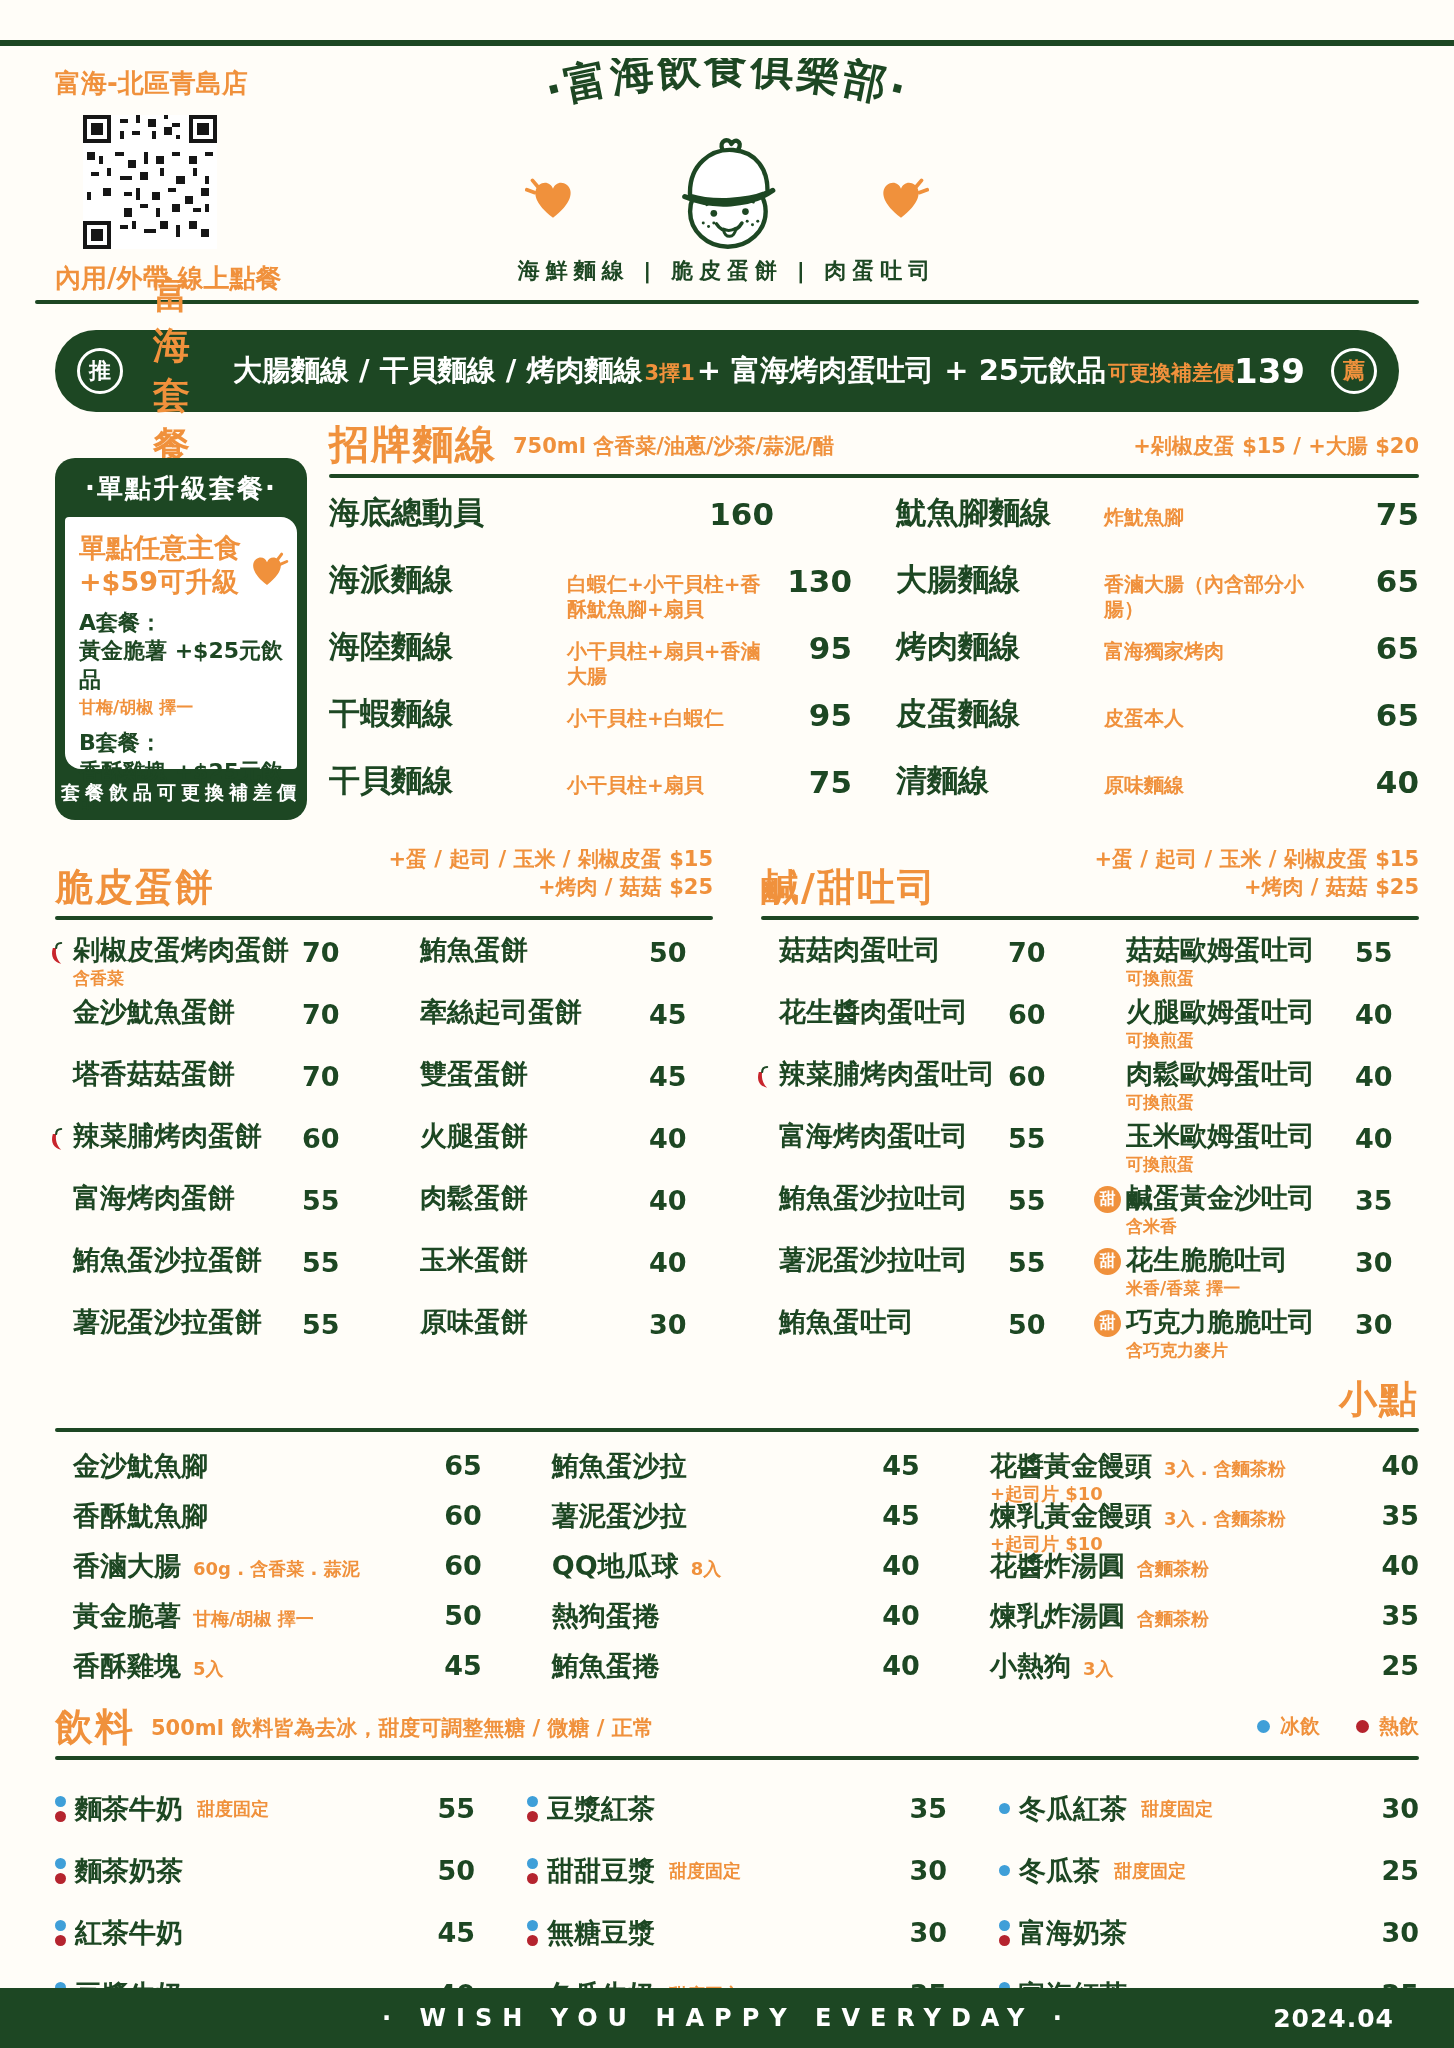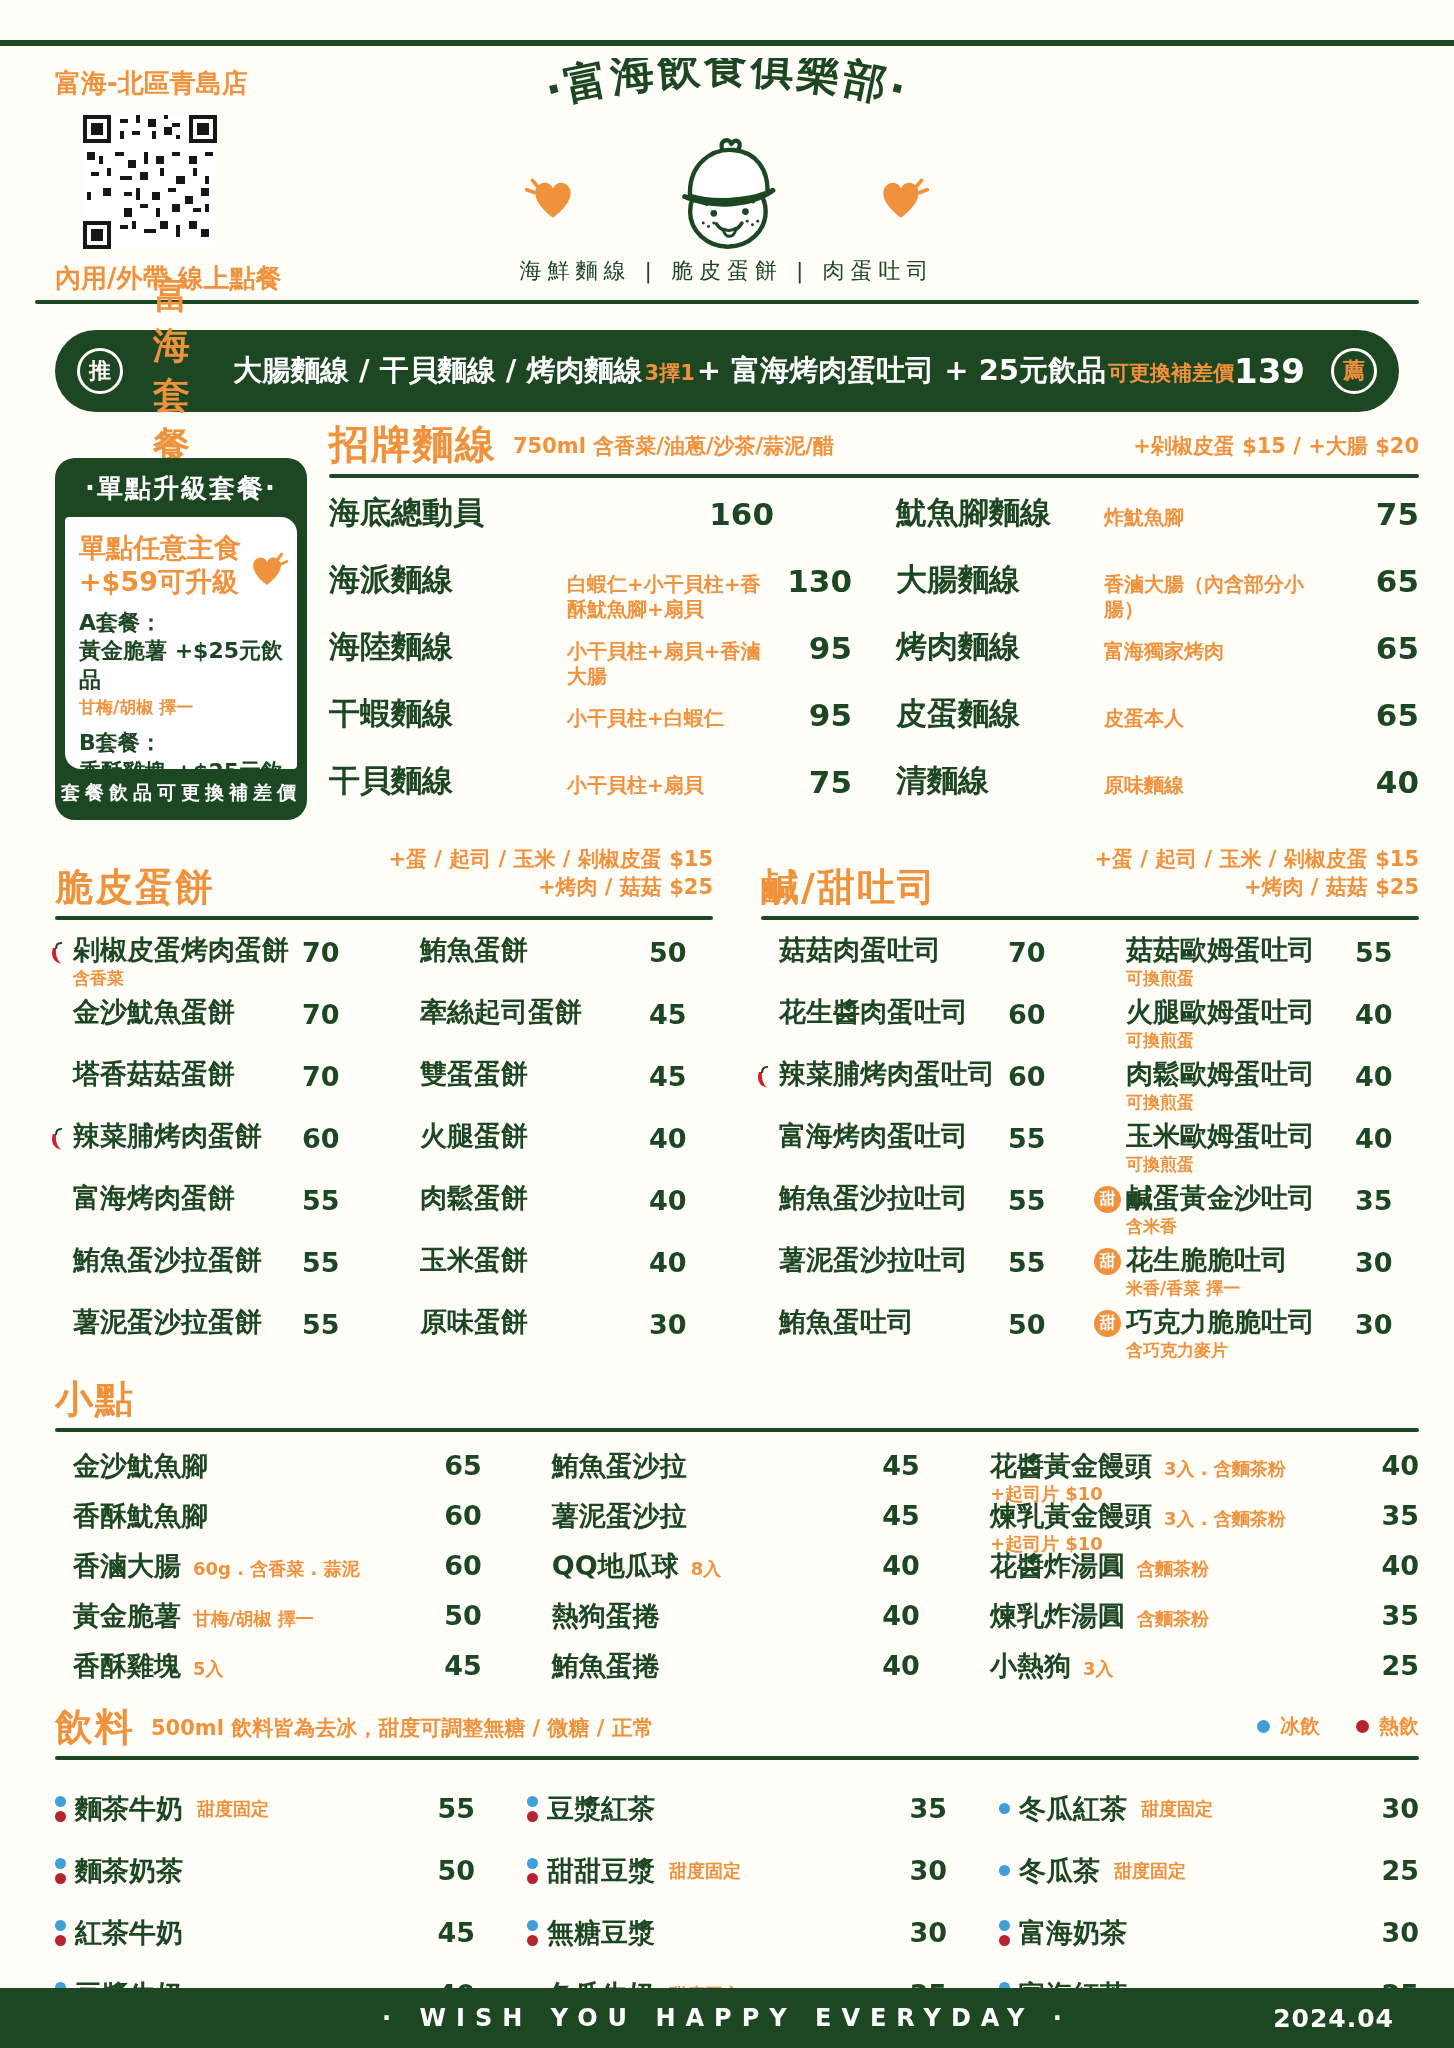--- a/index.html
+++ b/index.html
@@ -20,21 +20,21 @@
   .store-label{color:var(--orange);font-size:26px;font-weight:800;}
   .qr{margin:14px 0 0 28px;display:block;}
   .order-label{color:var(--orange);font-size:26px;font-weight:800;margin-top:12px;}
   .logo{position:absolute;left:50%;top:12px;transform:translateX(-50%);width:660px;text-align:center;}
   .arc{display:block;margin:0 auto;}
   .mascot-row{position:relative;height:118px;margin-top:-8px;}
   .mascot{display:inline-block;}
   .heart{position:absolute;top:38px;}
   .heart.l{left:128px;}
   .heart.r{right:128px;}
-  .tagline{font-size:22px;font-weight:400;letter-spacing:6px;color:var(--green);margin-top:2px;}
+  .tagline{font-size:22px;font-weight:700;letter-spacing:6px;color:var(--green);margin-top:2px;}
   .hdr-divider{height:4px;background:var(--green);margin:0 35px;border-radius:2px;}
 
   
   .banner{
     margin:26px 55px 0;height:82px;background:var(--green);border-radius:44px;
     display:flex;align-items:center;padding:0 22px;color:#fff;
   }
   .badge-circle{
     width:46px;height:46px;border:3px solid #fff;border-radius:50%;flex:none;
     display:flex;align-items:center;justify-content:center;font-size:22px;font-weight:800;
@@ -50,21 +50,21 @@
   .upgrade{width:252px;margin-top:34px;background:var(--green);border-radius:20px;height:362px;flex:none;position:relative;}
   .up-title{color:#fff;text-align:center;font-size:26px;font-weight:800;letter-spacing:2px;padding:13px 0 11px;}
   .up-card{background:#fff;margin:0 10px;border-radius:4px 16px 4px 16px;padding:14px 14px 12px;position:relative;height:252px;}
   .up-head{color:var(--orange);font-size:27px;font-weight:800;line-height:1.25;}
   .up-heart{position:absolute;right:8px;top:34px;}
   .up-set{margin-top:10px;font-size:22px;font-weight:800;color:var(--green);line-height:1.3;}
   .up-note{color:var(--orange);font-size:17px;font-weight:800;margin-top:2px;}
   .up-bottom{position:absolute;bottom:0;left:0;right:0;color:#fff;text-align:center;font-size:19px;font-weight:800;letter-spacing:5px;padding:12px 0 14px;}
 
   .noodles{flex:1;margin-left:22px;}
-  .sec-head{display:flex;align-items:flex-end;}
+  .sec-head{display:flex;align-items:flex-end;justify-content:flex-end;}
   .sec-title{color:var(--orange);font-size:40px;font-weight:800;letter-spacing:2px;line-height:1;}
   .sec-sub{color:var(--orange);font-size:21px;font-weight:800;margin-left:16px;padding-bottom:4px;}
   .sec-right{margin-left:auto;color:var(--orange);font-size:21px;font-weight:800;padding-bottom:4px;text-align:right;line-height:1.35;}
   .divider{height:4px;background:var(--green);border-radius:2px;margin-top:10px;}
   .noodle-grid{display:grid;grid-template-columns:1fr 1fr;column-gap:44px;margin-top:18px;}
   .nrow{display:grid;grid-template-columns:238px 1fr 78px;height:67px;align-items:start;}
   .ncol.right .nrow{grid-template-columns:208px 1fr 78px;}
   .nname{font-size:31px;font-weight:800;line-height:1.05;}
   .ndesc{color:var(--orange);font-size:20px;font-weight:800;padding-top:9px;line-height:1.25;}
   .nprice{font-size:31px;font-weight:800;text-align:right;}

